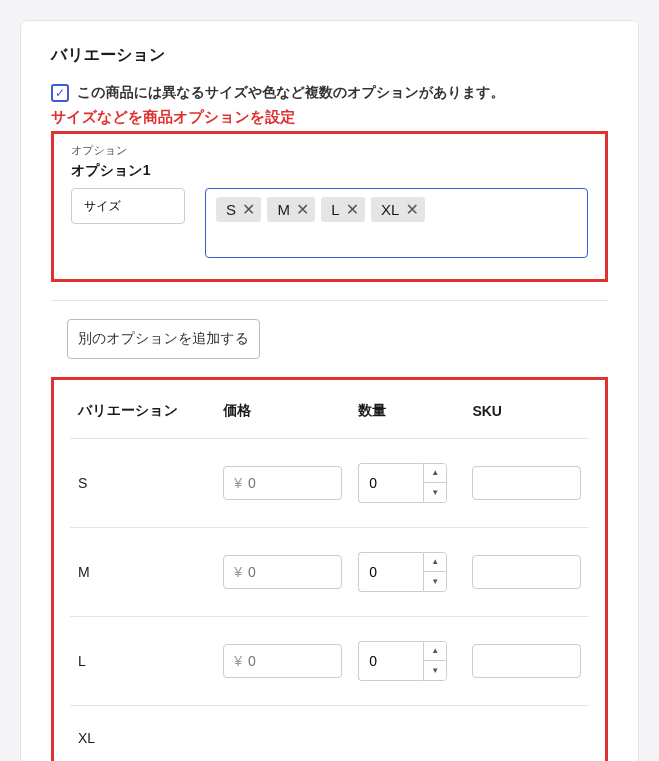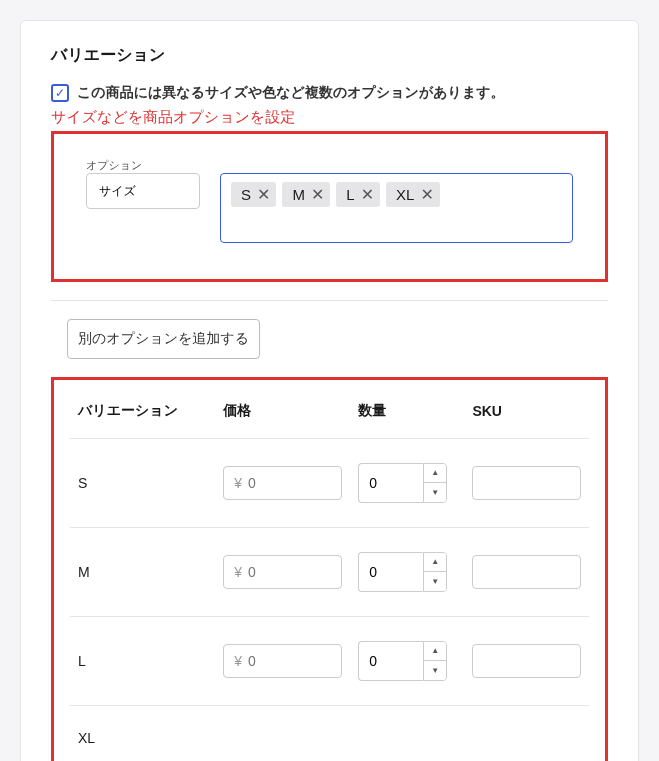--- a/index.html
+++ b/index.html
@@ -45,27 +45,27 @@
       font-size: 12px;
       line-height: 1;
     }
     .checkbox-label {
       font-size: 14px;
       color: #333;
       font-weight: bold;
     }
     .annotation {
       color: #e03131;
-      font-weight: 400;
+      font-weight: 700;
       font-size: 15px;
       margin-bottom: 4px;
     }
     .red-frame {
       border: 3px solid #e03131;
-      padding: 16px;
+      padding: 1px;
       margin-bottom: 18px;
     }
     .options-box {
       padding: 8px 16px 20px 16px;
     }
     .small-label {
       font-size: 11px;
       color: #555;
     }
     .option-name-label {
@@ -242,20 +242,21 @@
       <span class="checkbox-check">✓</span>
     </div>
     <span class="checkbox-label">この商品には異なるサイズや色など複数のオプションがあります。</span>
   </div>
 
   <div class="annotation">サイズなどを商品オプションを設定</div>
 
   <div class="red-frame">
     <div class="options-box">
       <div class="small-label">オプション</div>
+      <div class="option-name-label">オプション1</div>
       <div class="option-row">
         <input class="text-input" value="サイズ" style="">
         <div class="tags-input" id="tags-container">
             <span class="tag">
               <span>S</span>
               <span class="tag-x">✕</span>
             </span>
             <span class="tag">
               <span>M</span>
               <span class="tag-x">✕</span>

